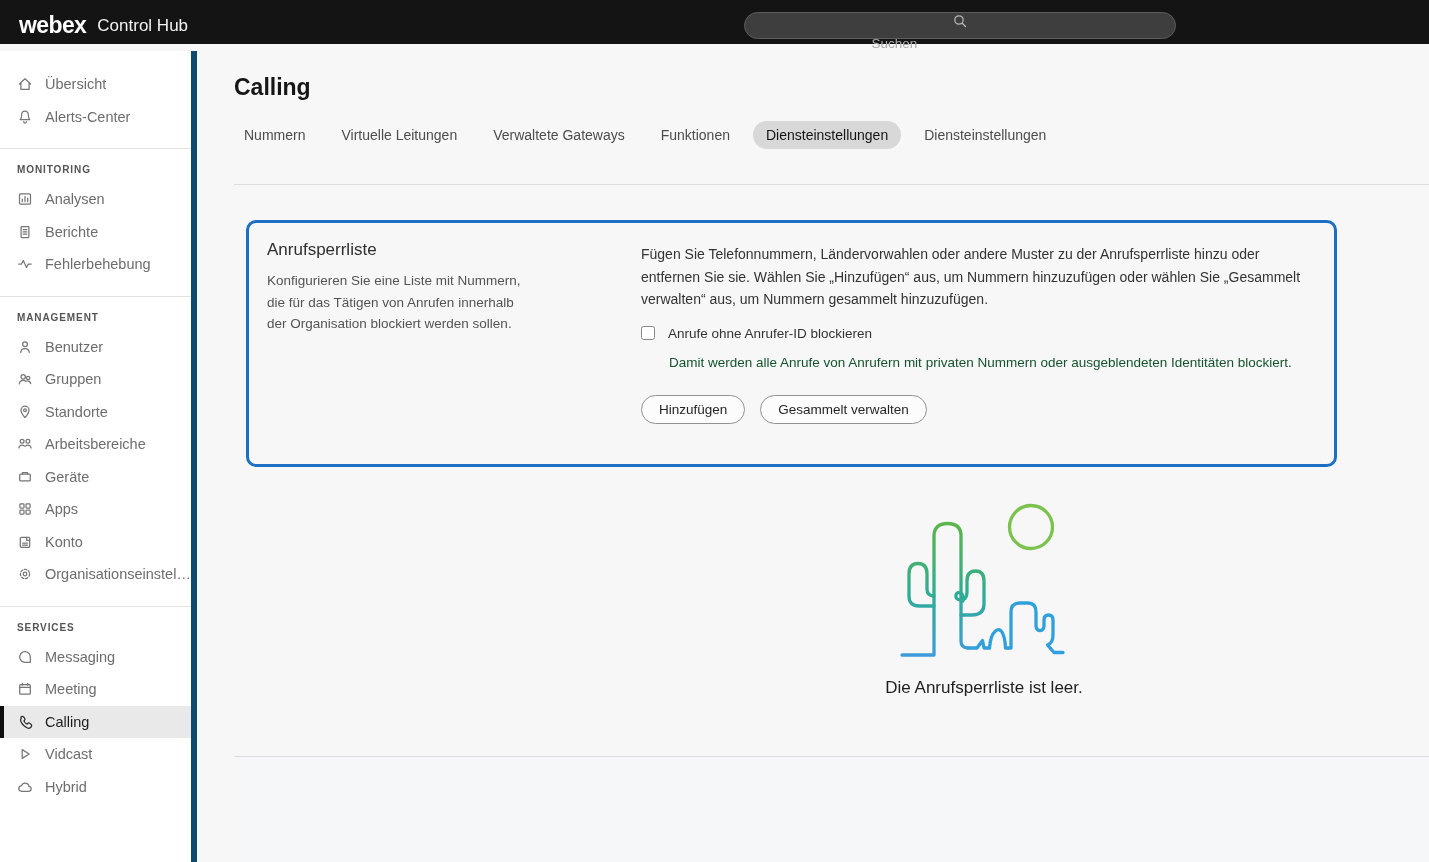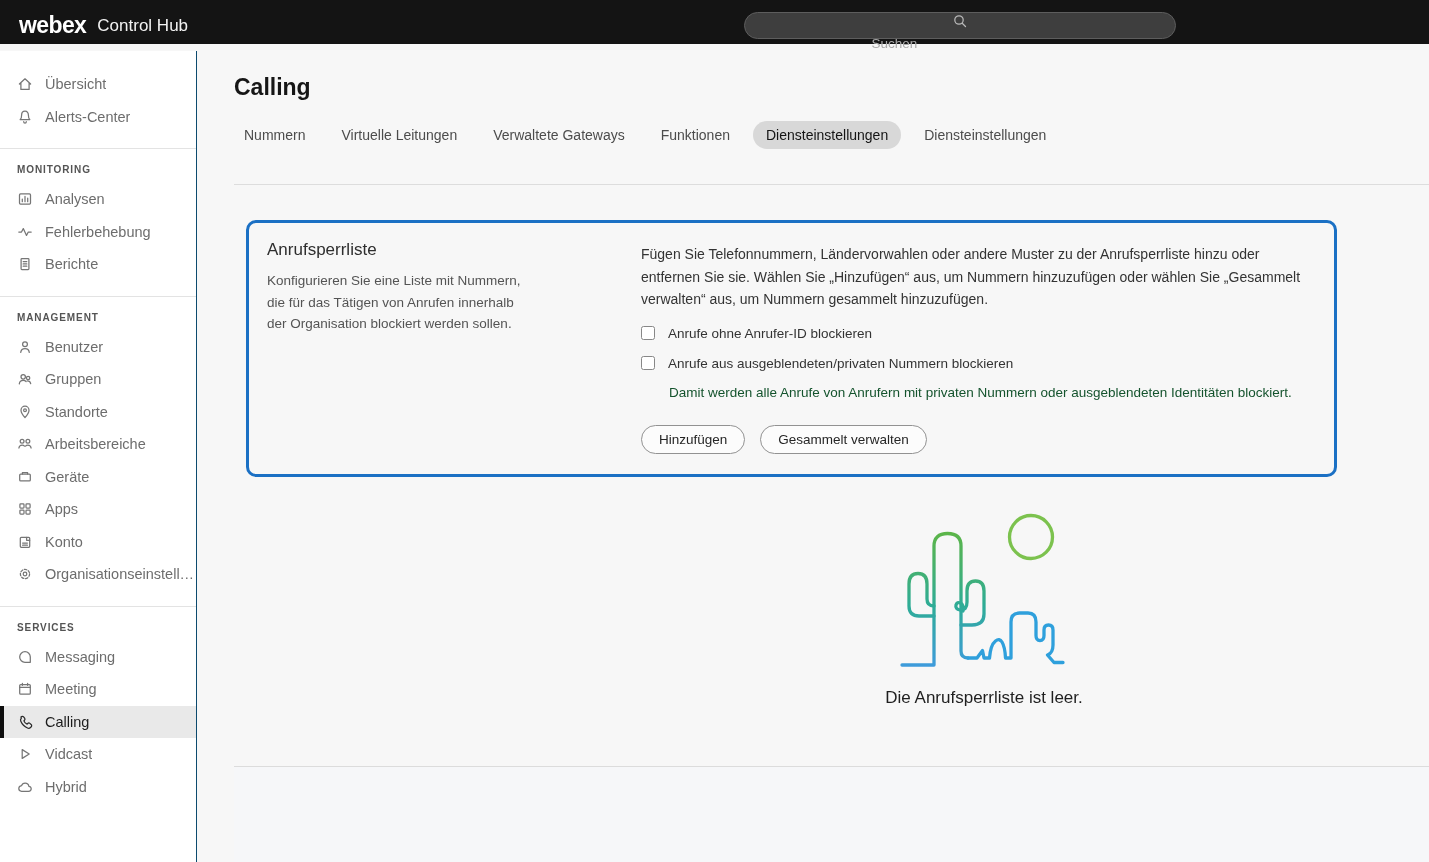--- a/index.html
+++ b/index.html
@@ -20,21 +20,21 @@
   }
   .searchbox svg{width:14px;height:14px;flex:none;}
   .searchbox input{
     flex:1;background:transparent;border:none;outline:none;
     color:#d8d8d8;font-size:13.5px;font-family:inherit;
   }
   .searchbox input::placeholder{color:#a9a9a9;}
   
   .sidebar{
     position:absolute;left:0;top:51px;bottom:0;width:197px;box-sizing:border-box;
-    background:#ffffff;border-right:1px solid #0c4a6e;padding-top:17px;
+    background:#ffffff;border-right:6px solid #0c4a6e;padding-top:17px;
   }
   .nav-item{
     height:32.5px;display:flex;align-items:center;gap:12px;padding-left:17px;
     color:#6d6d6d;font-size:14.5px;cursor:pointer;position:relative;white-space:nowrap;
   }
   .nav-item .ni{display:flex;align-items:center;color:#767676;}
   .ni svg{width:16px;height:16px;}
   .ni path,.ni circle,.ni rect{fill:none;stroke:currentColor;stroke-width:1.25;stroke-linecap:round;stroke-linejoin:round;}
   .nav-item.active{background:#e9e9e9;color:#1c1c1c;}
   .nav-item.active .ni{color:#2a2a2a;}
@@ -123,33 +123,33 @@
       <svg viewBox="0 0 16 16">
           <rect x="2.5" y="2.9" width="11" height="10.2" rx="1"></rect>
           <path d="M5.3 10.7V8.1M8 10.7V5.4M10.7 10.7V7"></path>
         </svg>
     </span>
     <span class="nav-label">Analysen</span>
   </div>
   <div class="nav-item">
     <span class="ni">
       <svg viewBox="0 0 16 16">
-          <path d="M1.8 8h2.7l1.8-3.4 3.2 6.8L11.3 8h2.9"></path>
-        </svg>
-    </span>
-    <span class="nav-label">Fehlerbehebung</span>
-  </div>
-  <div class="nav-item">
-    <span class="ni">
-      <svg viewBox="0 0 16 16">
           <rect x="4.1" y="2.5" width="7.8" height="11" rx="0.8"></rect>
           <path d="M6.2 5.6h3.6M6.2 7.9h3.6M6.2 10.2h3.6"></path>
         </svg>
     </span>
     <span class="nav-label">Berichte</span>
+  </div>
+  <div class="nav-item">
+    <span class="ni">
+      <svg viewBox="0 0 16 16">
+          <path d="M1.8 8h2.7l1.8-3.4 3.2 6.8L11.3 8h2.9"></path>
+        </svg>
+    </span>
+    <span class="nav-label">Fehlerbehebung</span>
   </div>
 
   <hr class="nav-divider">
   <div class="nav-section">MANAGEMENT</div>
 
   <div class="nav-item">
     <span class="ni">
       <svg viewBox="0 0 16 16">
           <circle cx="8" cy="5.3" r="2.4"></circle>
           <path d="M3.7 13.4c.3-2.6 2-3.9 4.3-3.9s4 1.3 4.3 3.9"></path>
@@ -290,24 +290,20 @@
     <div class="panel-left">
       <div class="panel-title">Anrufsperrliste</div>
       <div class="panel-desc">Konfigurieren Sie eine Liste mit Nummern, die für das Tätigen von Anrufen innerhalb der Organisation blockiert werden sollen.</div>
     </div>
     <div class="panel-right">
       <div class="panel-instructions">Fügen Sie Telefonnummern, Ländervorwahlen oder andere Muster zu der Anrufsperrliste hinzu oder entfernen Sie sie. Wählen Sie „Hinzufügen“ aus, um Nummern hinzuzufügen oder wählen Sie „Gesammelt verwalten“ aus, um Nummern gesammelt hinzuzufügen.</div>
 
       <div class="check-row">
         <span class="checkbox"></span>
         <span class="check-label">Anrufe ohne Anrufer-ID blockieren</span>
-      </div>
-      <div class="check-row">
-        <span class="checkbox"></span>
-        <span class="check-label">Anrufe aus ausgeblendeten/privaten Nummern blockieren</span>
       </div>
       <div class="check-note">Damit werden alle Anrufe von Anrufern mit privaten Nummern oder ausgeblendeten Identitäten blockiert.</div>
 
       <div class="btn-row">
         <button class="btn">Hinzufügen</button>
         <button class="btn">Gesammelt verwalten</button>
       </div>
     </div>
   </div>
 

